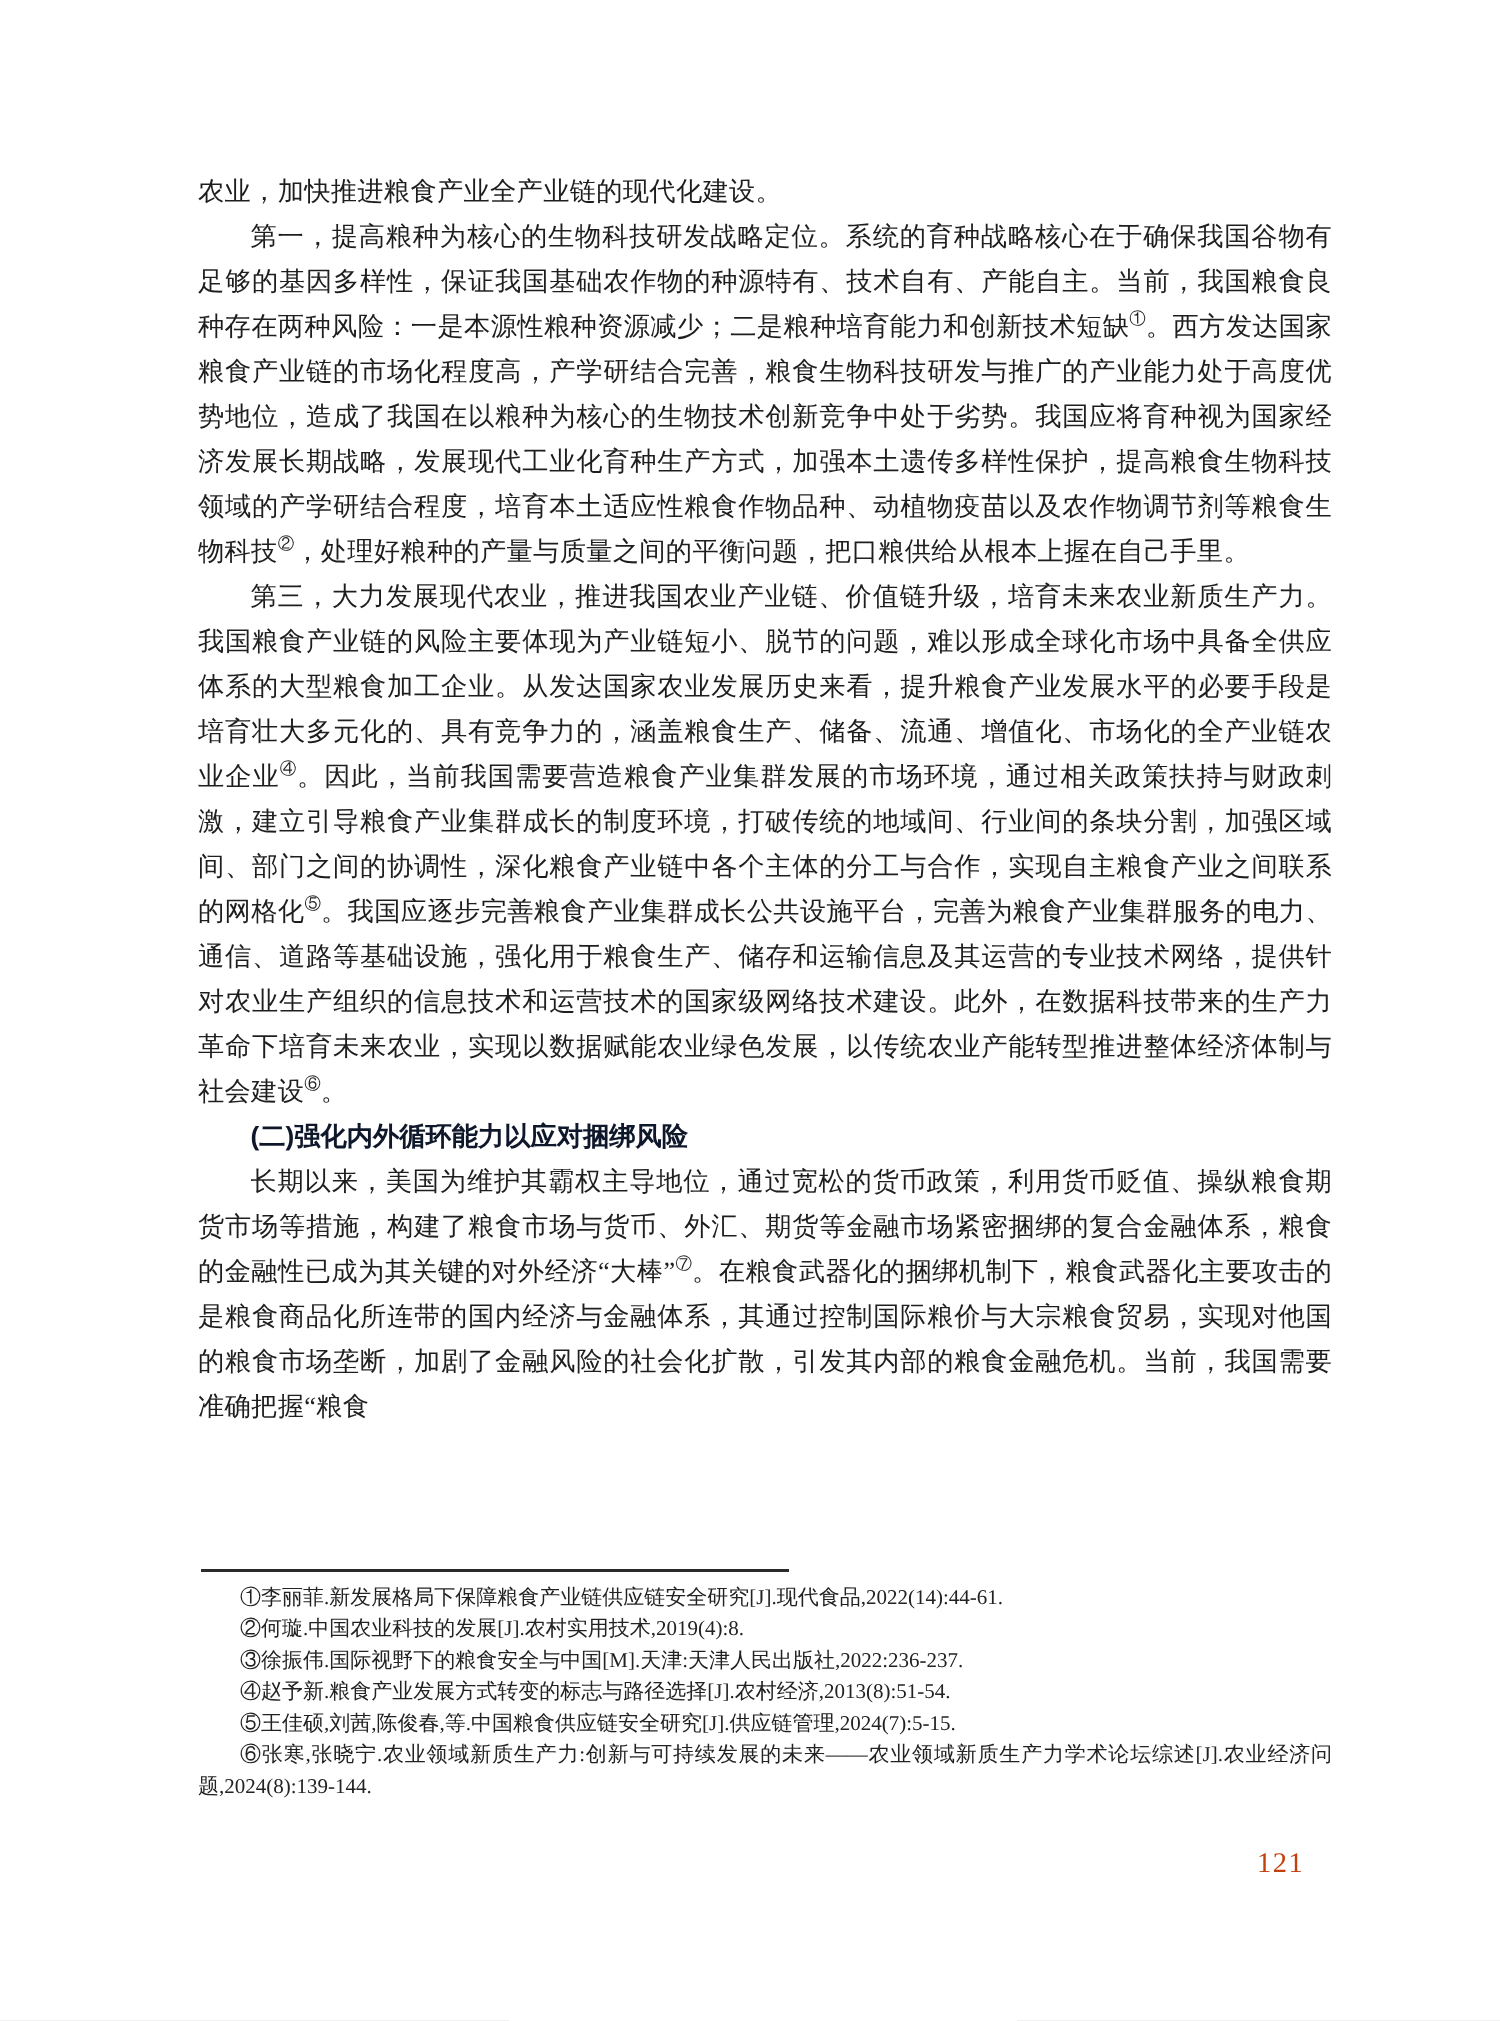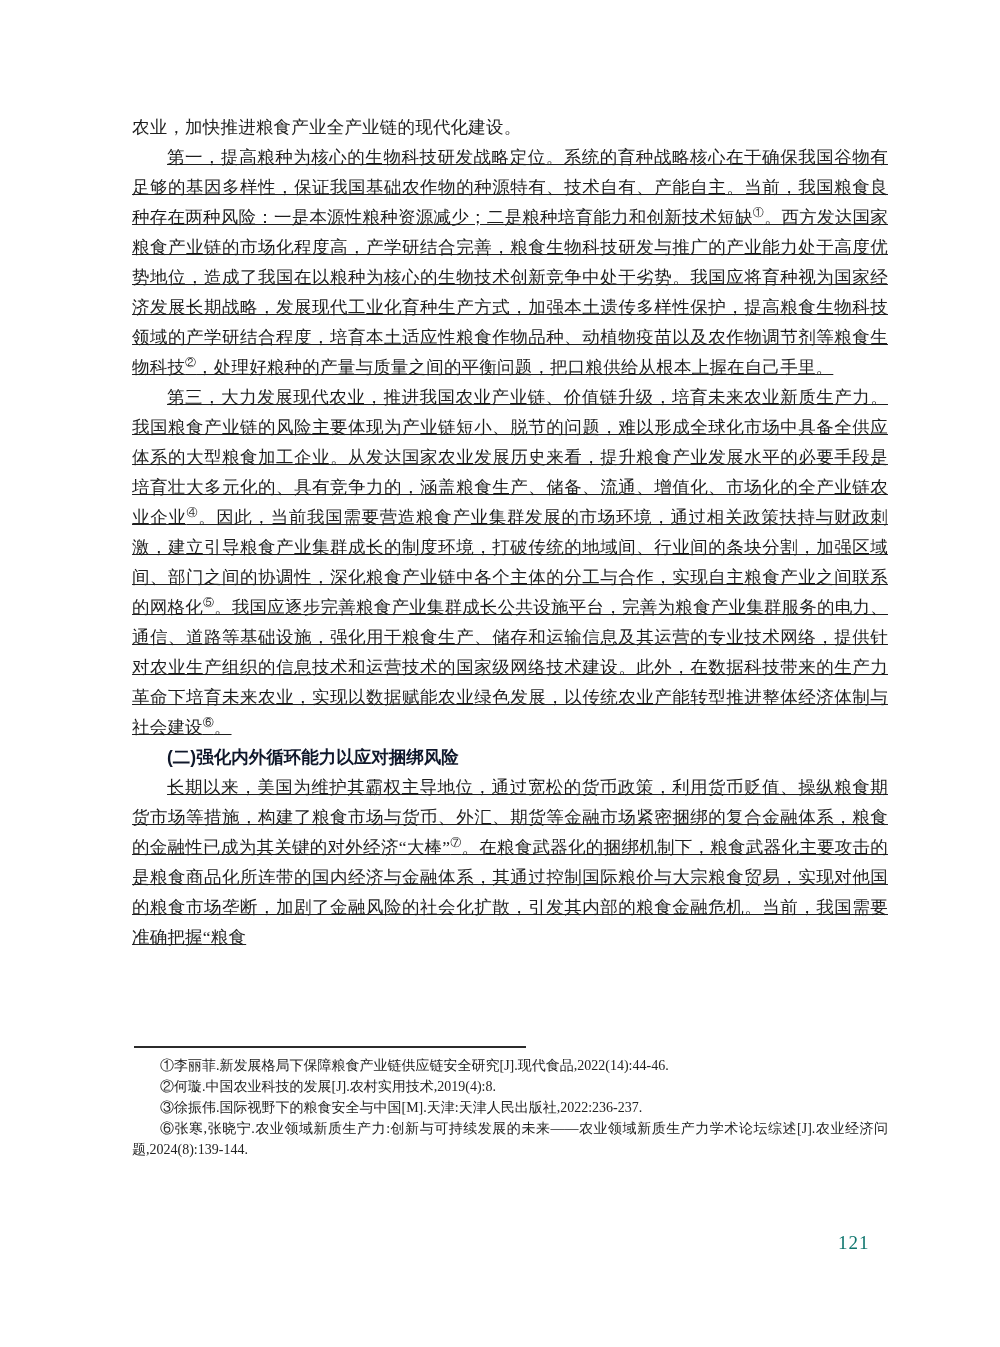--- a/index.html
+++ b/index.html
@@ -17,21 +17,21 @@
     left:132px;top:112px;width:756px;
   }
   .para{
     margin:0;
     font-size:17.5px;
     line-height:30px;
     text-align:justify;
     text-align-last:left;
     letter-spacing:0.2px;
   }
-  .para.indent{ text-indent:2em;text-decoration:underline; }
+  .para.indent{ text-indent:2em; }
   .para sup{
     font-size:11px;
     line-height:0;
     vertical-align:super;
     letter-spacing:0;
   }
   .heading{
     margin:0;
     font-size:17.5px;
     line-height:30px;
@@ -55,40 +55,42 @@
     text-indent:2em;
     text-align:justify;
     text-align-last:left;
     color:#222222;
   }
   .page-number{
     position:absolute;
     left:838px;top:1230px;
     font-size:19px;
     line-height:26px;
-    color:#0f766e;
+    color:#c2410c;
     letter-spacing:1px;
   }
 </style>
 </head>
 <body>
 
 <div class="page">
   <div class="body-text" id="article-blocks">
       <p class="para"><span>农业，加快推进粮食产业全产业链的现代化建设。</span></p>
       <p class="para indent"><span>第一，提高粮种为核心的生物科技研发战略定位。系统的育种战略核心在于确保我国谷物有足够的基因多样性，保证我国基础农作物的种源特有、技术自有、产能自主。当前，我国粮食良种存在两种风险：一是本源性粮种资源减少；二是粮种培育能力和创新技术短缺</span><sup>①</sup><span>。西方发达国家粮食产业链的市场化程度高，产学研结合完善，粮食生物科技研发与推广的产业能力处于高度优势地位，造成了我国在以粮种为核心的生物技术创新竞争中处于劣势。我国应将育种视为国家经济发展长期战略，发展现代工业化育种生产方式，加强本土遗传多样性保护，提高粮食生物科技领域的产学研结合程度，培育本土适应性粮食作物品种、动植物疫苗以及农作物调节剂等粮食生物科技</span><sup>②</sup><span>，处理好粮种的产量与质量之间的平衡问题，把口粮供给从根本上握在自己手里。</span></p>
       <p class="para indent"><span>第三，大力发展现代农业，推进我国农业产业链、价值链升级，培育未来农业新质生产力。我国粮食产业链的风险主要体现为产业链短小、脱节的问题，难以形成全球化市场中具备全供应体系的大型粮食加工企业。从发达国家农业发展历史来看，提升粮食产业发展水平的必要手段是培育壮大多元化的、具有竞争力的，涵盖粮食生产、储备、流通、增值化、市场化的全产业链农业企业</span><sup>④</sup><span>。因此，当前我国需要营造粮食产业集群发展的市场环境，通过相关政策扶持与财政刺激，建立引导粮食产业集群成长的制度环境，打破传统的地域间、行业间的条块分割，加强区域间、部门之间的协调性，深化粮食产业链中各个主体的分工与合作，实现自主粮食产业之间联系的网格化</span><sup>⑤</sup><span>。我国应逐步完善粮食产业集群成长公共设施平台，完善为粮食产业集群服务的电力、通信、道路等基础设施，强化用于粮食生产、储存和运输信息及其运营的专业技术网络，提供针对农业生产组织的信息技术和运营技术的国家级网络技术建设。此外，在数据科技带来的生产力革命下培育未来农业，实现以数据赋能农业绿色发展，以传统农业产能转型推进整体经济体制与社会建设</span><sup>⑥</sup><span>。</span></p>
       <div class="heading">(二)强化内外循环能力以应对捆绑风险</div>
       <p class="para indent"><span>长期以来，美国为维护其霸权主导地位，通过宽松的货币政策，利用货币贬值、操纵粮食期货市场等措施，构建了粮食市场与货币、外汇、期货等金融市场紧密捆绑的复合金融体系，粮食的金融性已成为其关键的对外经济“大棒”</span><sup>⑦</sup><span>。在粮食武器化的捆绑机制下，粮食武器化主要攻击的是粮食商品化所连带的国内经济与金融体系，其通过控制国际粮价与大宗粮食贸易，实现对他国的粮食市场垄断，加剧了金融风险的社会化扩散，引发其内部的粮食金融危机。当前，我国需要准确把握“粮食</span></p>
     </div>
 
   <div class="footer-area">
     <div class="fn-sep"></div>
     <div id="footnotes">
-        <div class="footnote"><span>①</span><span>李丽菲.新发展格局下保障粮食产业链供应链安全研究[J].现代食品,2022(14):44-46.</span></div>
+        <div class="footnote"><span>①</span><span>李丽菲.新发展格局下保障粮食产业链供应链安全研究[J].现代食品,2022(14):44-61.</span></div>
         <div class="footnote"><span>②</span><span>何璇.中国农业科技的发展[J].农村实用技术,2019(4):8.</span></div>
         <div class="footnote"><span>③</span><span>徐振伟.国际视野下的粮食安全与中国[M].天津:天津人民出版社,2022:236-237.</span></div>
+        <div class="footnote"><span>④</span><span>赵予新.粮食产业发展方式转变的标志与路径选择[J].农村经济,2013(8):51-54.</span></div>
+        <div class="footnote"><span>⑤</span><span>王佳硕,刘茜,陈俊春,等.中国粮食供应链安全研究[J].供应链管理,2024(7):5-15.</span></div>
         <div class="footnote"><span>⑥</span><span>张寒,张晓宁.农业领域新质生产力:创新与可持续发展的未来——农业领域新质生产力学术论坛综述[J].农业经济问题,2024(8):139-144.</span></div>
       </div>
   </div>
 
   <div class="page-number">121</div>
 </div>
 
 </body></html>

